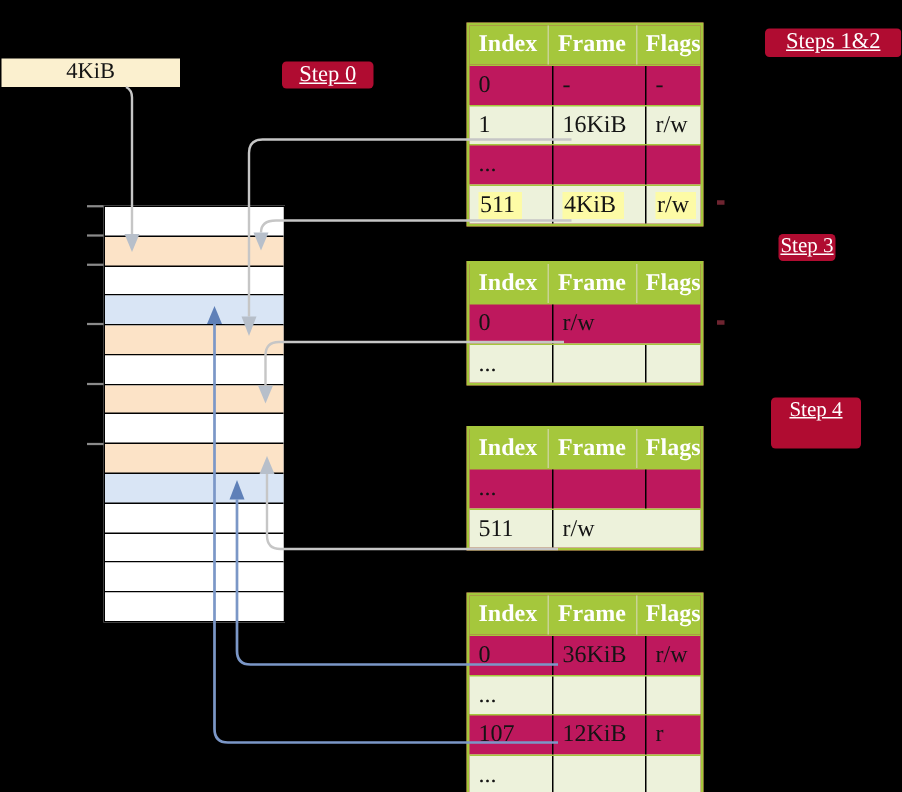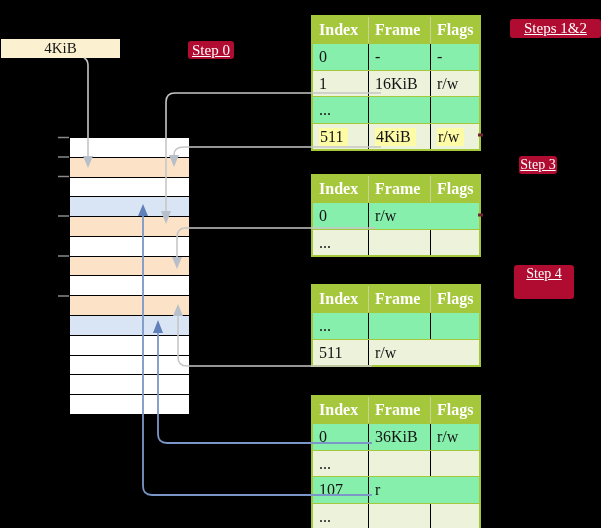--- a/index.html
+++ b/index.html
@@ -5,35 +5,35 @@
   html,body{margin:0;padding:0;background:#000;}
   #canvas{position:relative;width:601px;height:528px;background:#000;overflow:hidden;
           font-family:"Liberation Serif","DejaVu Serif",serif;}
   
   .frame-box{position:absolute;left:1px;top:39px;width:119px;height:19px;
              background:var(--cream,#fbf0cf);color:#141414;font-size:15px;
              text-align:center;line-height:19px;}
   
   .step-label{position:absolute;background:var(--label-red,#b00c31);color:#fff;
               border-radius:3px;text-align:center;white-space:nowrap;text-decoration:underline;}
-  #step0  {left:188px;top:41px;width:46px;height:18px;line-height:18px;font-size:15px;}
+  #step0  {left:188px;top:41px;width:61px;height:18px;line-height:18px;font-size:15px;}
   #steps12{left:510px;top:19px;width:91px;height:19px;line-height:19px;font-size:15px;}
   #step3  {left:519px;top:156px;width:38px;height:18px;line-height:18px;font-size:14px;}
   #step4  {left:514px;top:265px;width:60px;height:34px;line-height:18px;font-size:14px;}
   
   .memory{position:absolute;left:69px;top:137px;width:119px;height:276px;
           background:#fff;border:1px solid #000;display:flex;flex-direction:column;}
   .mrow{flex:1;border-bottom:1px solid #000;}
   .mrow:last-child{border-bottom:none;}
   .c-white{background:#ffffff;}
   .c-orange{background:var(--row-orange,#fce3c7);}
   .c-blue{background:var(--row-blue,#d9e5f5);}
   
-  .ptable{position:absolute;left:311px;width:170px;border:2px solid var(--header-green,#a5c73c);
-          background:#86efac;box-sizing:border-box;}
+  .ptable{position:absolute;left:311px;width:158px;border:2px solid var(--header-green,#a5c73c);
+          background:#be185d;box-sizing:border-box;}
   #table1{top:15px;} #table2{top:174px;} #table3{top:284px;} #table4{top:395px;}
   .hrow{display:flex;background:var(--header-green,#a5c73c);height:26px;}
   .hcell{color:#fff;font-weight:bold;font-size:16px;line-height:26px;padding-left:6px;
          box-sizing:border-box;}
   .hrow .col0,.hrow .col1{border-right:1px solid #c9d394;}
   .brow{display:flex;height:25.5px;border-top:1px solid var(--header-green,#a5c73c);}
   .brow:first-of-type{border-top:none;}
   .bcell{font-size:16px;line-height:25px;padding-left:6px;color:#141414;
          box-sizing:border-box;overflow:hidden;}
   .brow .col0,.brow .col1{border-right:1px solid #000;}
@@ -147,20 +147,21 @@
         <div class="bcell col1">36KiB</div>
         <div class="bcell col2">r/w</div>
       </div>
       <div class="brow shaded">
         <div class="bcell col0">...</div>
         <div class="bcell col1"></div>
         <div class="bcell col2"></div>
       </div>
       <div class="brow">
         <div class="bcell col0">107</div>
+        <div class="bcell col1">12KiB</div>
         <div class="bcell col2">r</div>
       </div>
       <div class="brow shaded">
         <div class="bcell col0">...</div>
         <div class="bcell col1"></div>
         <div class="bcell col2"></div>
       </div>
     </div>
 
   <svg id="overlay" width="601" height="528" viewBox="0 0 601 528">

